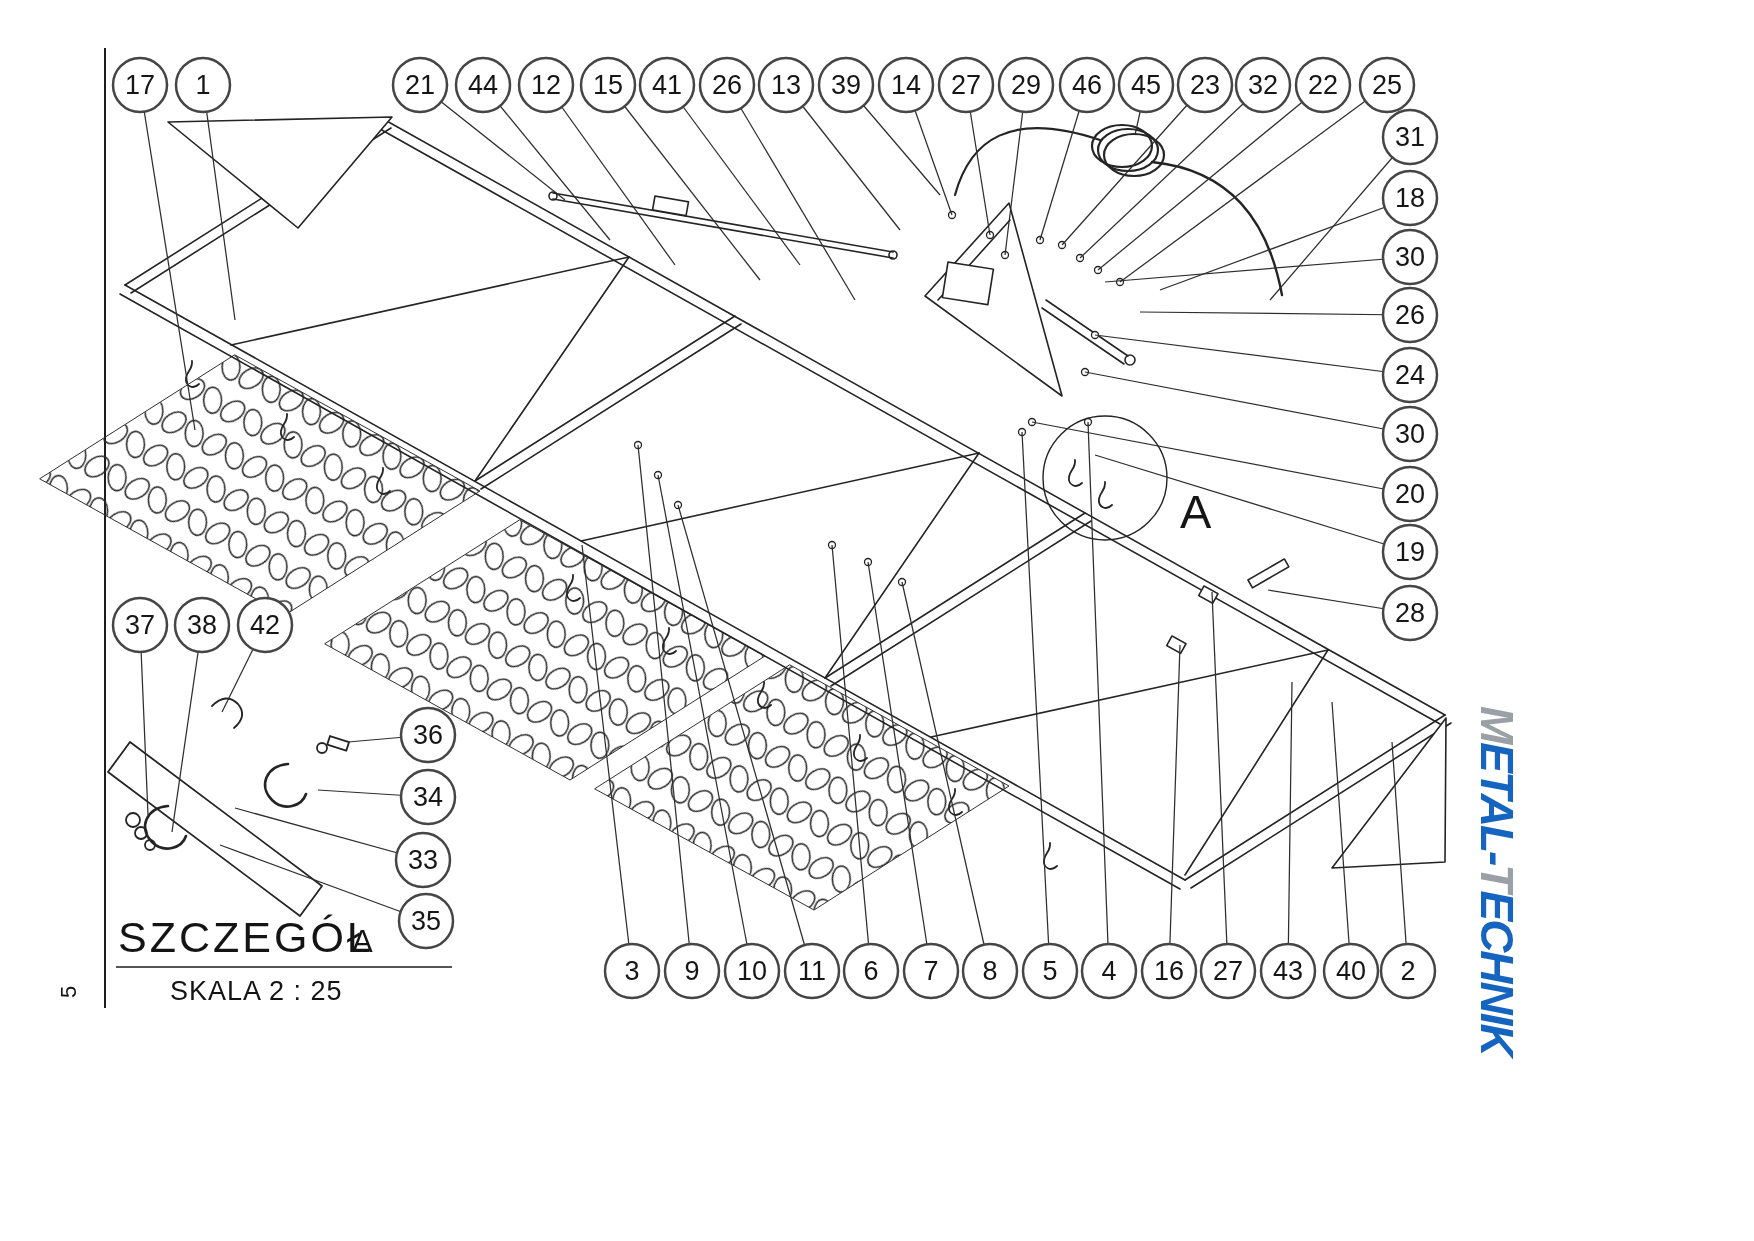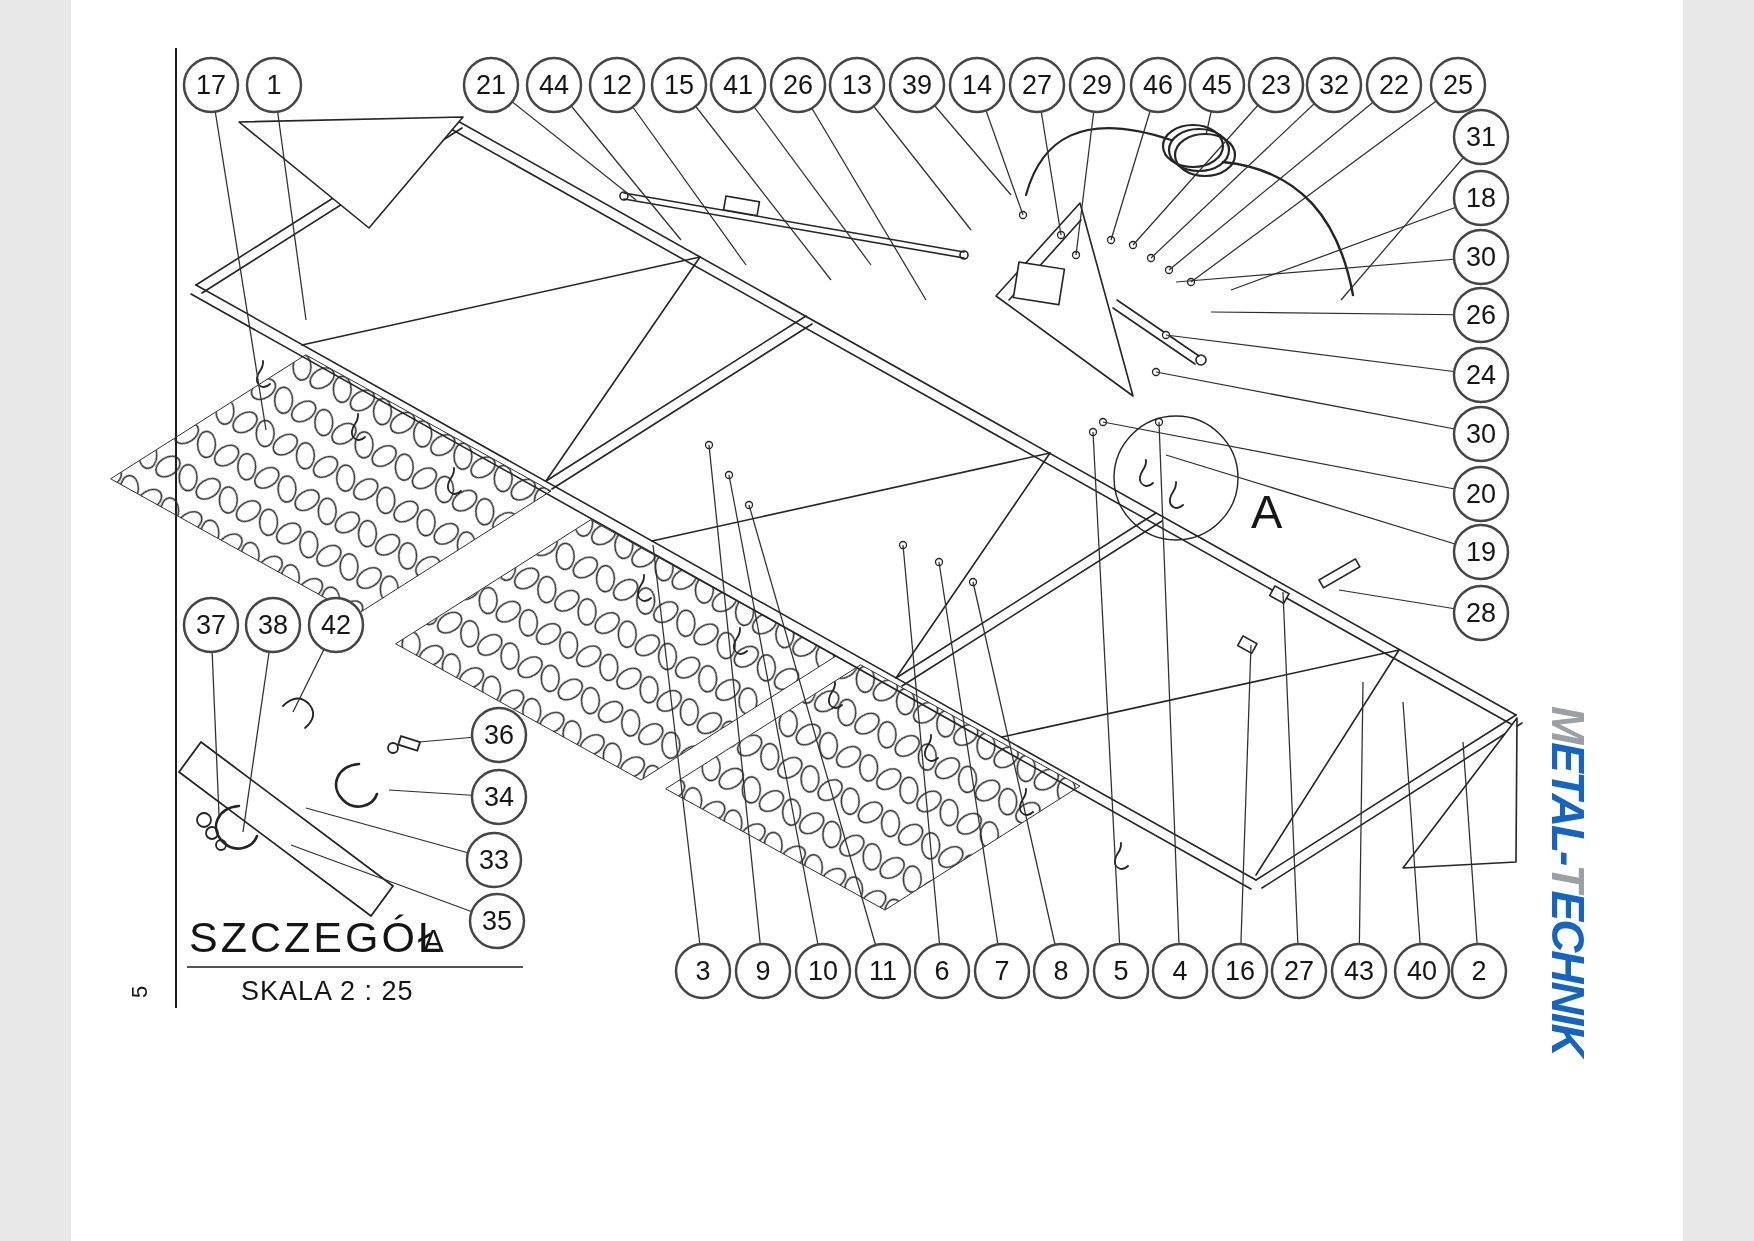--- a/index.html
+++ b/index.html
@@ -1,16 +1,16 @@
 <!DOCTYPE html>
 <html style="--logo-blue: #1565c0; --logo-gray: #9aa0a6;"><head>
 <meta charset="utf-8">
 <style>
   html,body{margin:0;padding:0;background:#e8e8e8}
-  .sheet{position:relative;width:1612px;height:1241px;background:#ffffff;
+  .sheet{position:relative;width:1754px;height:1241px;background:#ffffff;
          font-family:"Liberation Sans",sans-serif;overflow:hidden;margin:0 auto}
   .sheet svg{position:absolute;left:0;top:0}
 
   
   #machine, #detail-view{color:#242424}
   #leaders line{stroke:#2e2e2e;stroke-width:1.25}
   #balloons circle{fill:#ffffff;stroke:#454545;stroke-width:2.5}
   #balloons text{font-family:"Liberation Sans",sans-serif;font-size:27px;fill:#161616;text-anchor:middle}
 
   .title{font-family:"Liberation Sans",sans-serif;font-size:43px;letter-spacing:3px;fill:#141414}

